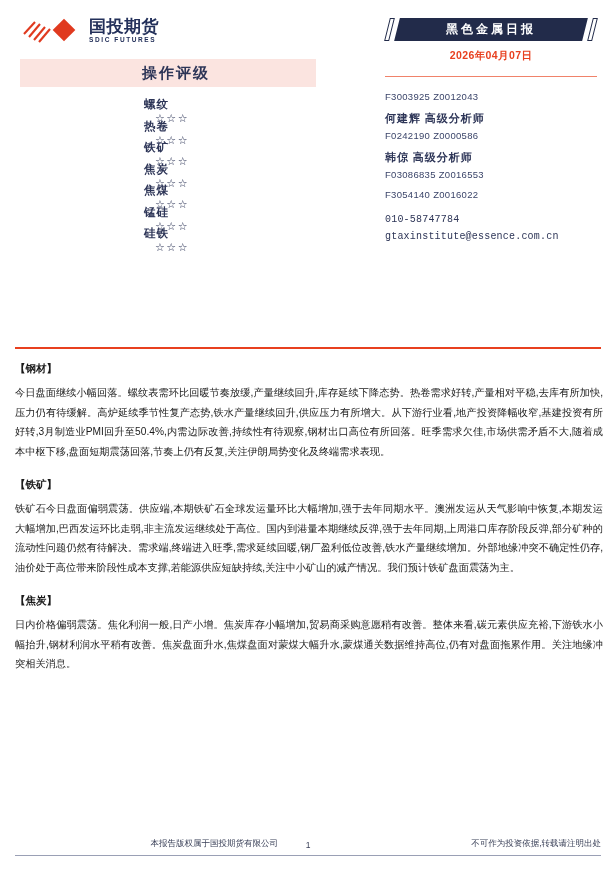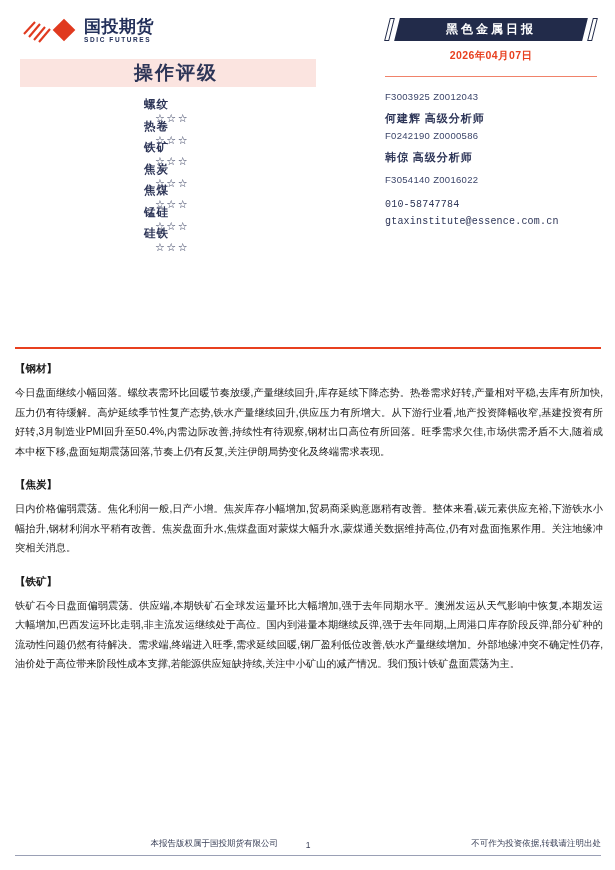--- a/index.html
+++ b/index.html
@@ -27,20 +27,21 @@
     position: relative;
     height: 347px;
   }
 
   .logo-wrap {
     position: absolute;
     left: 22px;
     top: 18px;
     display: flex;
     align-items: center;
+    gap: 5px;
   }
   .logo-mark {
     position: relative;
     width: 62px;
     height: 26px;
   }
   .logo-mark svg { display: block; }
   .logo-text {
     display: flex;
     flex-direction: column;
@@ -67,21 +68,21 @@
     position: absolute;
     left: 20px;
     top: 59px;
     width: 296px;
   }
   .rating-title {
     background: #fbe4e0;
     height: 28px;
     line-height: 28px;
     text-align: center;
-    font-size: 19px;
+    font-size: 15px;
     font-weight: bold;
     color: #2d3557;
     letter-spacing: 2px;
     padding-left: 16px;
   }
   .rating-list {
     margin-top: 10px;
     padding-left: 8px;
   }
   .rating-row {
@@ -310,20 +311,21 @@
       <div class="analysts">
         <div class="analyst">
           <div class="analyst-code">F3003925  Z0012043</div>
         </div>
         <div class="analyst">
           <div class="analyst-name">何建辉  高级分析师</div>
           <div class="analyst-code">F0242190  Z0000586</div>
         </div>
         <div class="analyst">
           <div class="analyst-name">韩倞  高级分析师</div>
+          <div class="analyst-code">F03086835  Z0016553</div>
         </div>
         <div class="analyst">
           <div class="analyst-code">F3054140  Z0016022</div>
         </div>
       </div>
 
       <div class="contact">
         <div>010-58747784</div>
         <div>gtaxinstitute@essence.com.cn</div>
       </div>
@@ -331,26 +333,26 @@
 
     <div class="rule-red"></div>
   </div>
 
   <div class="content">
     <div class="section">
       <div class="section-head">【钢材】</div>
       <div class="section-body">今日盘面继续小幅回落。螺纹表需环比回暖节奏放缓,产量继续回升,库存延续下降态势。热卷需求好转,产量相对平稳,去库有所加快,压力仍有待缓解。高炉延续季节性复产态势,铁水产量继续回升,供应压力有所增大。从下游行业看,地产投资降幅收窄,基建投资有所好转,3月制造业PMI回升至50.4%,内需边际改善,持续性有待观察,钢材出口高位有所回落。旺季需求欠佳,市场供需矛盾不大,随着成本中枢下移,盘面短期震荡回落,节奏上仍有反复,关注伊朗局势变化及终端需求表现。</div>
     </div>
     <div class="section">
+      <div class="section-head">【铁矿】</div>
+      <div class="section-body">铁矿石今日盘面偏弱震荡。供应端,本期铁矿石全球发运量环比大幅增加,强于去年同期水平。澳洲发运从天气影响中恢复,本期发运大幅增加,巴西发运环比走弱,非主流发运继续处于高位。国内到港量本期继续反弹,强于去年同期,上周港口库存阶段反弹,部分矿种的流动性问题仍然有待解决。需求端,终端进入旺季,需求延续回暖,钢厂盈利低位改善,铁水产量继续增加。外部地缘冲突不确定性仍存,油价处于高位带来阶段性成本支撑,若能源供应短缺持续,关注中小矿山的减产情况。我们预计铁矿盘面震荡为主。</div>
+    </div>
+    <div class="section">
       <div class="section-head">【焦炭】</div>
       <div class="section-body">日内价格偏弱震荡。焦化利润一般,日产小增。焦炭库存小幅增加,贸易商采购意愿稍有改善。整体来看,碳元素供应充裕,下游铁水小幅抬升,钢材利润水平稍有改善。焦炭盘面升水,焦煤盘面对蒙煤大幅升水,蒙煤通关数据维持高位,仍有对盘面拖累作用。关注地缘冲突相关消息。</div>
-    </div>
-    <div class="section">
-      <div class="section-head">【铁矿】</div>
-      <div class="section-body">铁矿石今日盘面偏弱震荡。供应端,本期铁矿石全球发运量环比大幅增加,强于去年同期水平。澳洲发运从天气影响中恢复,本期发运大幅增加,巴西发运环比走弱,非主流发运继续处于高位。国内到港量本期继续反弹,强于去年同期,上周港口库存阶段反弹,部分矿种的流动性问题仍然有待解决。需求端,终端进入旺季,需求延续回暖,钢厂盈利低位改善,铁水产量继续增加。外部地缘冲突不确定性仍存,油价处于高位带来阶段性成本支撑,若能源供应短缺持续,关注中小矿山的减产情况。我们预计铁矿盘面震荡为主。</div>
     </div>
   </div>
 
   <div class="footer">
     <div class="footer-left">本报告版权属于国投期货有限公司</div>
     <div class="footer-center">1</div>
     <div class="footer-right">不可作为投资依据,转载请注明出处</div>
   </div>
 
 </div>

